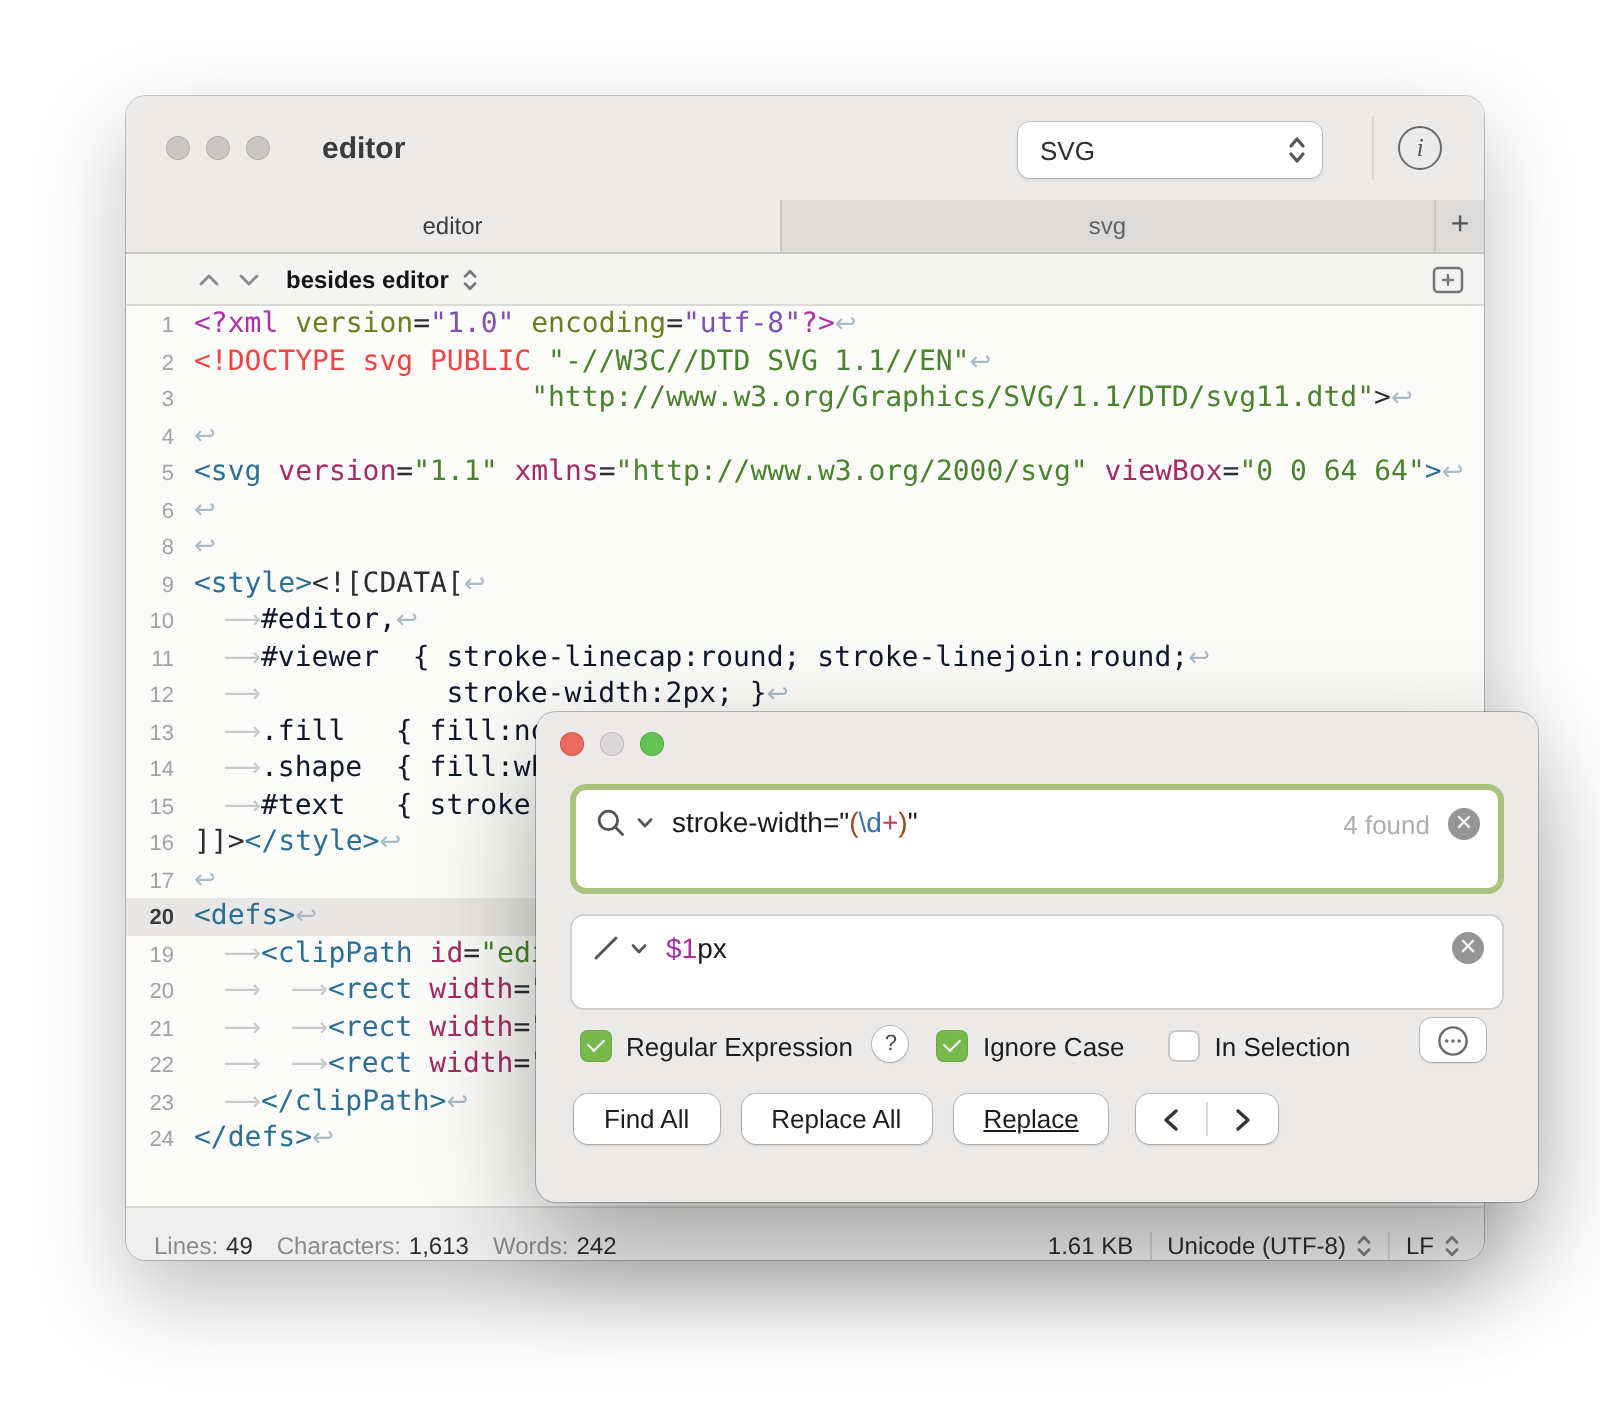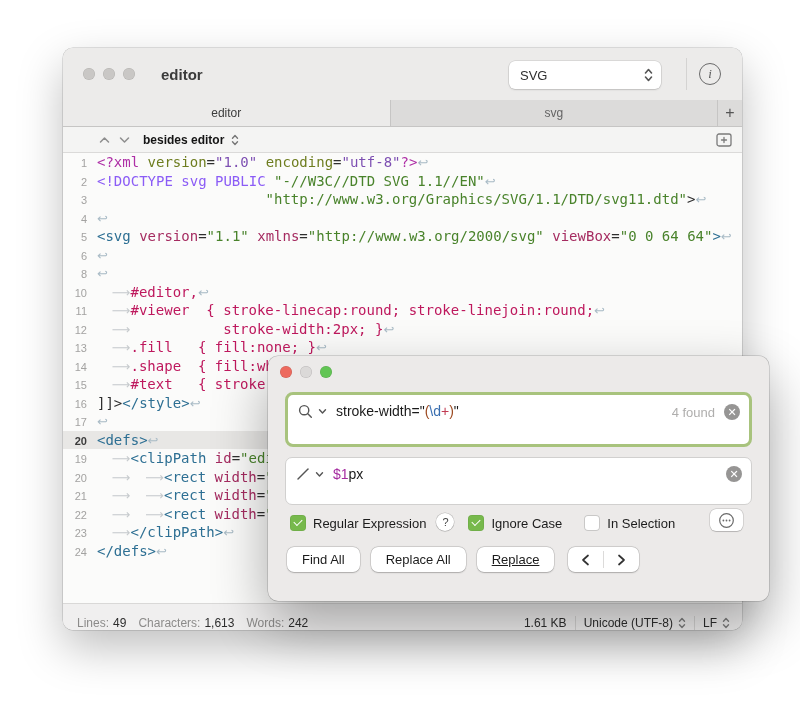--- a/index.html
+++ b/index.html
@@ -44,26 +44,26 @@
 
   
   .codearea { height:450px; background:#FBFBFA; overflow:hidden; font-family:"DejaVu Sans Mono", monospace; font-size:14px; }
   .code-line { white-space:pre; height:18.5px; line-height:18.5px; }
   .code-line.current { background:#E8E7E5; }
   .ln { display:inline-block; width:24px; text-align:right; margin-right:10px; font-size:11px; color:#A3A2A1; font-family:"Liberation Sans", sans-serif; }
   .current .ln { color:#3C3C3C; font-weight:bold; }
   .sg-p  { color:#AE2FA6; }
   .sg-pa { color:#6E7D1F; }
   .sg-pv { color:#7D4FB2; }
-  .sg-d  { color:#8b5cf6; }
+  .sg-d  { color:#ef4444; }
   .sg-t  { color:#2D6F93; }
   .sg-a  { color:#A52B60; }
   .sg-v  { color:#49832B; }
   .sg-x  { color:#2E2E2E; }
-  .sg-c  { color:#be185d; }
+  .sg-c  { color:#0f172a; }
   .sg-w  { color:#A9BBC6; font-family:"DejaVu Sans", sans-serif; font-size:13px; }
   .sg-tb { color:#C6CACD; display:inline-block; width:33.5px; text-align:right; font-family:"DejaVu Sans", sans-serif; font-size:13px; }
 
   
   .statusbar { height:27px; background:#F0EFEF; border-top:1px solid #D9D8D7; border-radius:0 0 10px 10px; display:flex; align-items:flex-end; padding:0 12px 0 14px; font-size:12px; }
   .stat-item { display:flex; gap:4px; margin-right:12px; }
   .stat-label { color:#8C8B8A; }
   .stat-value { color:#2E2E2E; }
   .stat-right { margin-left:auto; display:flex; align-items:center; gap:8px; }
   .stat-sep { width:1px; height:14px; background:#D4D3D2; }
@@ -179,20 +179,21 @@
 
   <div class="codearea">
     <div id="code-lines">
         <div class="code-line"><span class="ln">1</span><span class="sg-p">&lt;?xml </span><span class="sg-pa">version</span><span class="sg-x">=</span><span class="sg-pv">"1.0"</span><span class="sg-x"> </span><span class="sg-pa">encoding</span><span class="sg-x">=</span><span class="sg-pv">"utf-8"</span><span class="sg-p">?&gt;</span><span class="sg-w">↩</span></div>
         <div class="code-line"><span class="ln">2</span><span class="sg-d">&lt;!DOCTYPE svg PUBLIC </span><span class="sg-v">"-//W3C//DTD SVG 1.1//EN"</span><span class="sg-w">↩</span></div>
         <div class="code-line"><span class="ln">3</span><span class="sg-x">                    </span><span class="sg-v">"http://www.w3.org/Graphics/SVG/1.1/DTD/svg11.dtd"</span><span class="sg-x">&gt;</span><span class="sg-w">↩</span></div>
         <div class="code-line"><span class="ln">4</span><span class="sg-w">↩</span></div>
         <div class="code-line"><span class="ln">5</span><span class="sg-t">&lt;svg</span><span class="sg-x"> </span><span class="sg-a">version</span><span class="sg-x">=</span><span class="sg-v">"1.1"</span><span class="sg-x"> </span><span class="sg-a">xmlns</span><span class="sg-x">=</span><span class="sg-v">"http://www.w3.org/2000/svg"</span><span class="sg-x"> </span><span class="sg-a">viewBox</span><span class="sg-x">=</span><span class="sg-v">"0 0 64 64"</span><span class="sg-t">&gt;</span><span class="sg-w">↩</span></div>
         <div class="code-line"><span class="ln">6</span><span class="sg-w">↩</span></div>
         <div class="code-line"><span class="ln">8</span><span class="sg-w">↩</span></div>
+        <div class="code-line"><span class="ln">9</span><span class="sg-t">&lt;style&gt;</span><span class="sg-x">&lt;![CDATA[</span><span class="sg-w">↩</span></div>
         <div class="code-line"><span class="ln">10</span><span class="sg-tb">⟶</span><span class="sg-c">#editor,</span><span class="sg-w">↩</span></div>
         <div class="code-line"><span class="ln">11</span><span class="sg-tb">⟶</span><span class="sg-c">#viewer  { stroke-linecap:round; stroke-linejoin:round;</span><span class="sg-w">↩</span></div>
         <div class="code-line"><span class="ln">12</span><span class="sg-tb">⟶</span><span class="sg-c">           stroke-width:2px; }</span><span class="sg-w">↩</span></div>
         <div class="code-line"><span class="ln">13</span><span class="sg-tb">⟶</span><span class="sg-c">.fill   { fill:none; }</span><span class="sg-w">↩</span></div>
         <div class="code-line"><span class="ln">14</span><span class="sg-tb">⟶</span><span class="sg-c">.shape  { fill:white; }</span><span class="sg-w">↩</span></div>
         <div class="code-line"><span class="ln">15</span><span class="sg-tb">⟶</span><span class="sg-c">#text   { stroke:none; }</span><span class="sg-w">↩</span></div>
         <div class="code-line"><span class="ln">16</span><span class="sg-x">]]&gt;</span><span class="sg-t">&lt;/style&gt;</span><span class="sg-w">↩</span></div>
         <div class="code-line"><span class="ln">17</span><span class="sg-w">↩</span></div>
         <div class="code-line current"><span class="ln">20</span><span class="sg-t">&lt;defs&gt;</span><span class="sg-w">↩</span></div>
         <div class="code-line"><span class="ln">19</span><span class="sg-tb">⟶</span><span class="sg-t">&lt;clipPath</span><span class="sg-x"> </span><span class="sg-a">id</span><span class="sg-x">=</span><span class="sg-v">"editor"</span><span class="sg-t">&gt;</span><span class="sg-w">↩</span></div>

